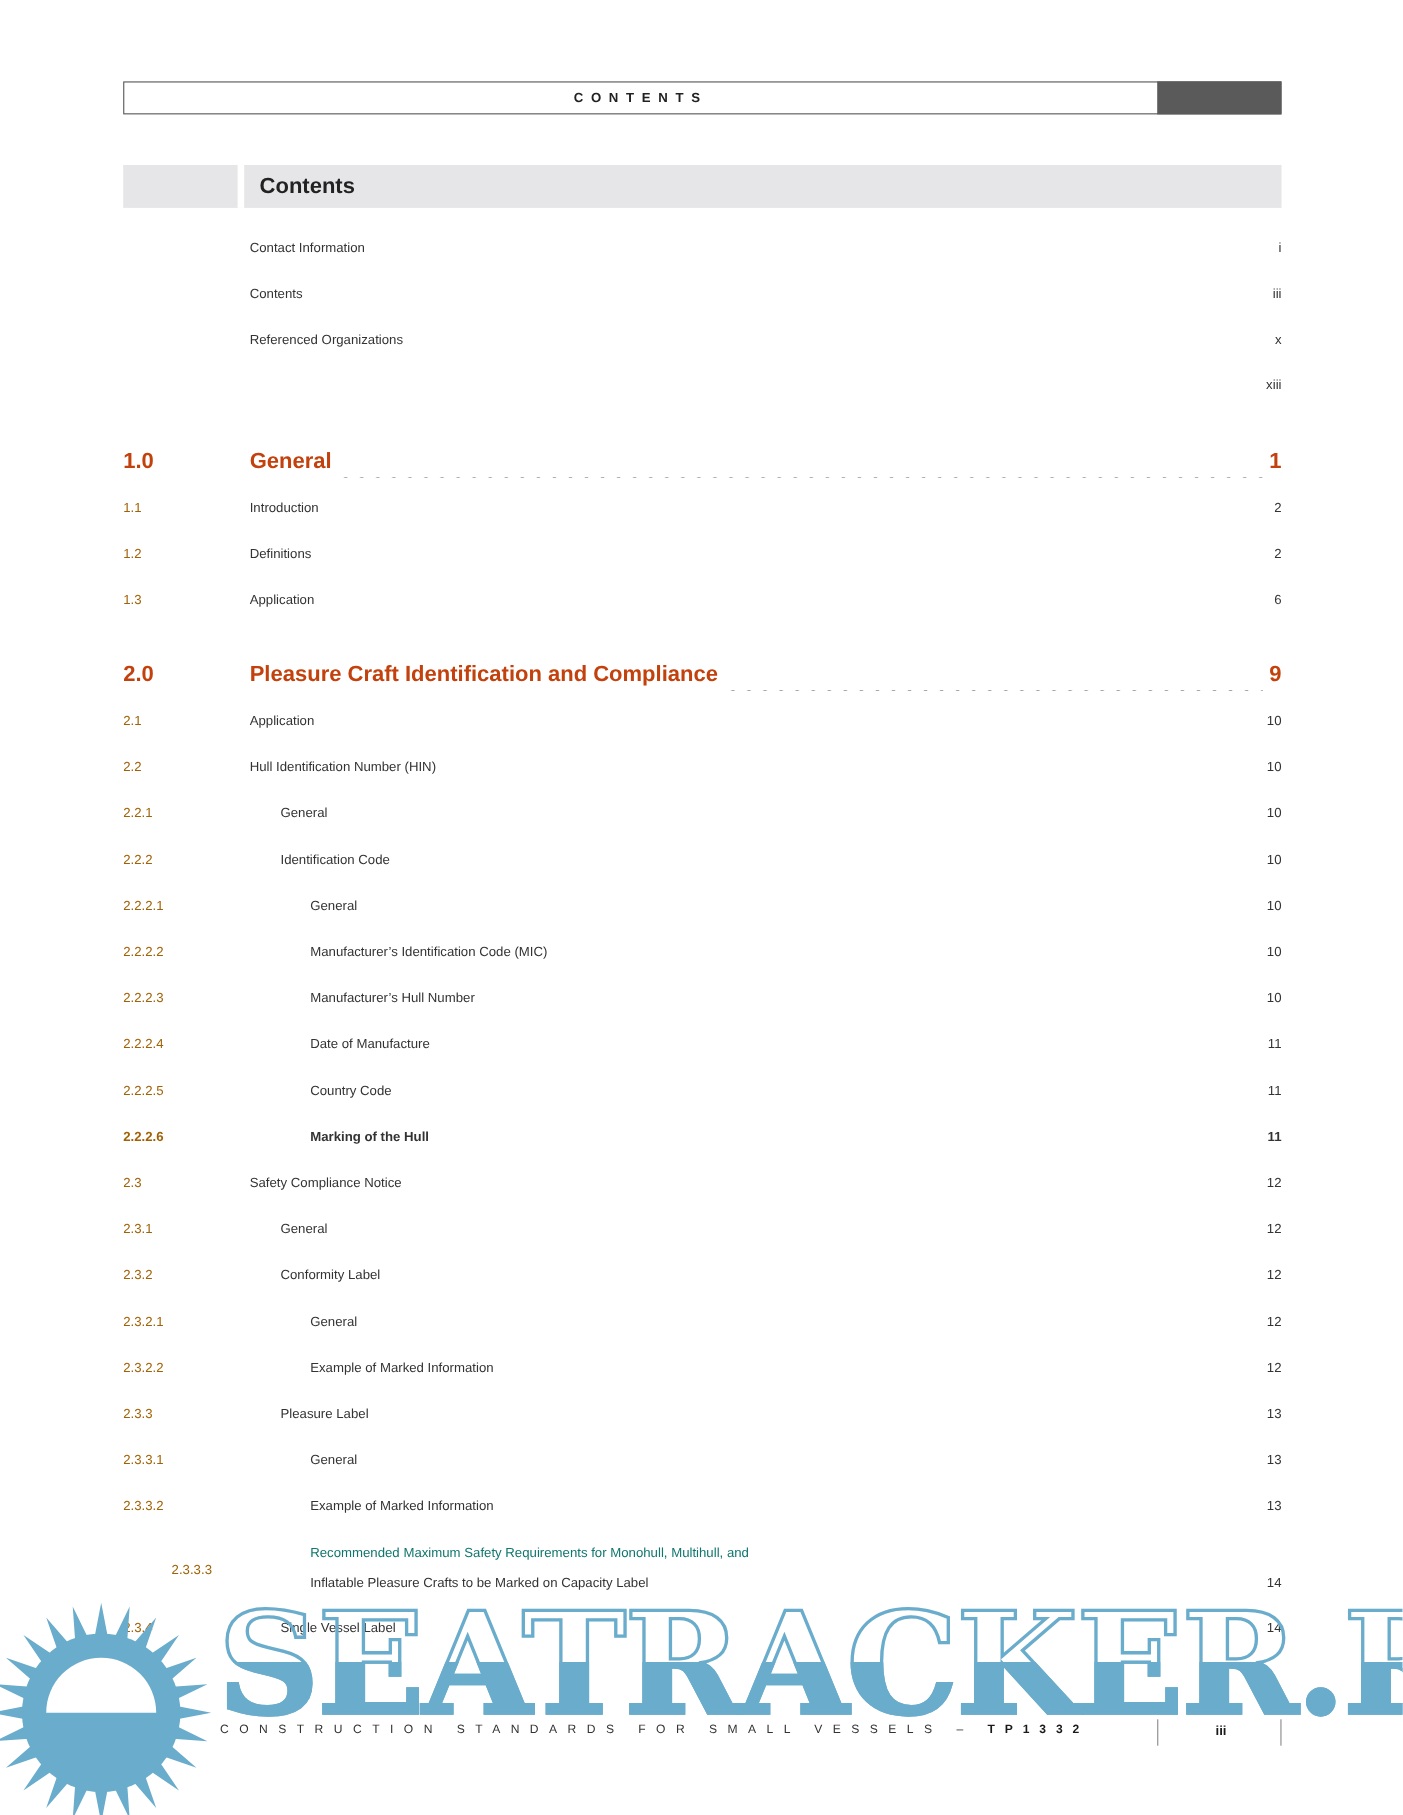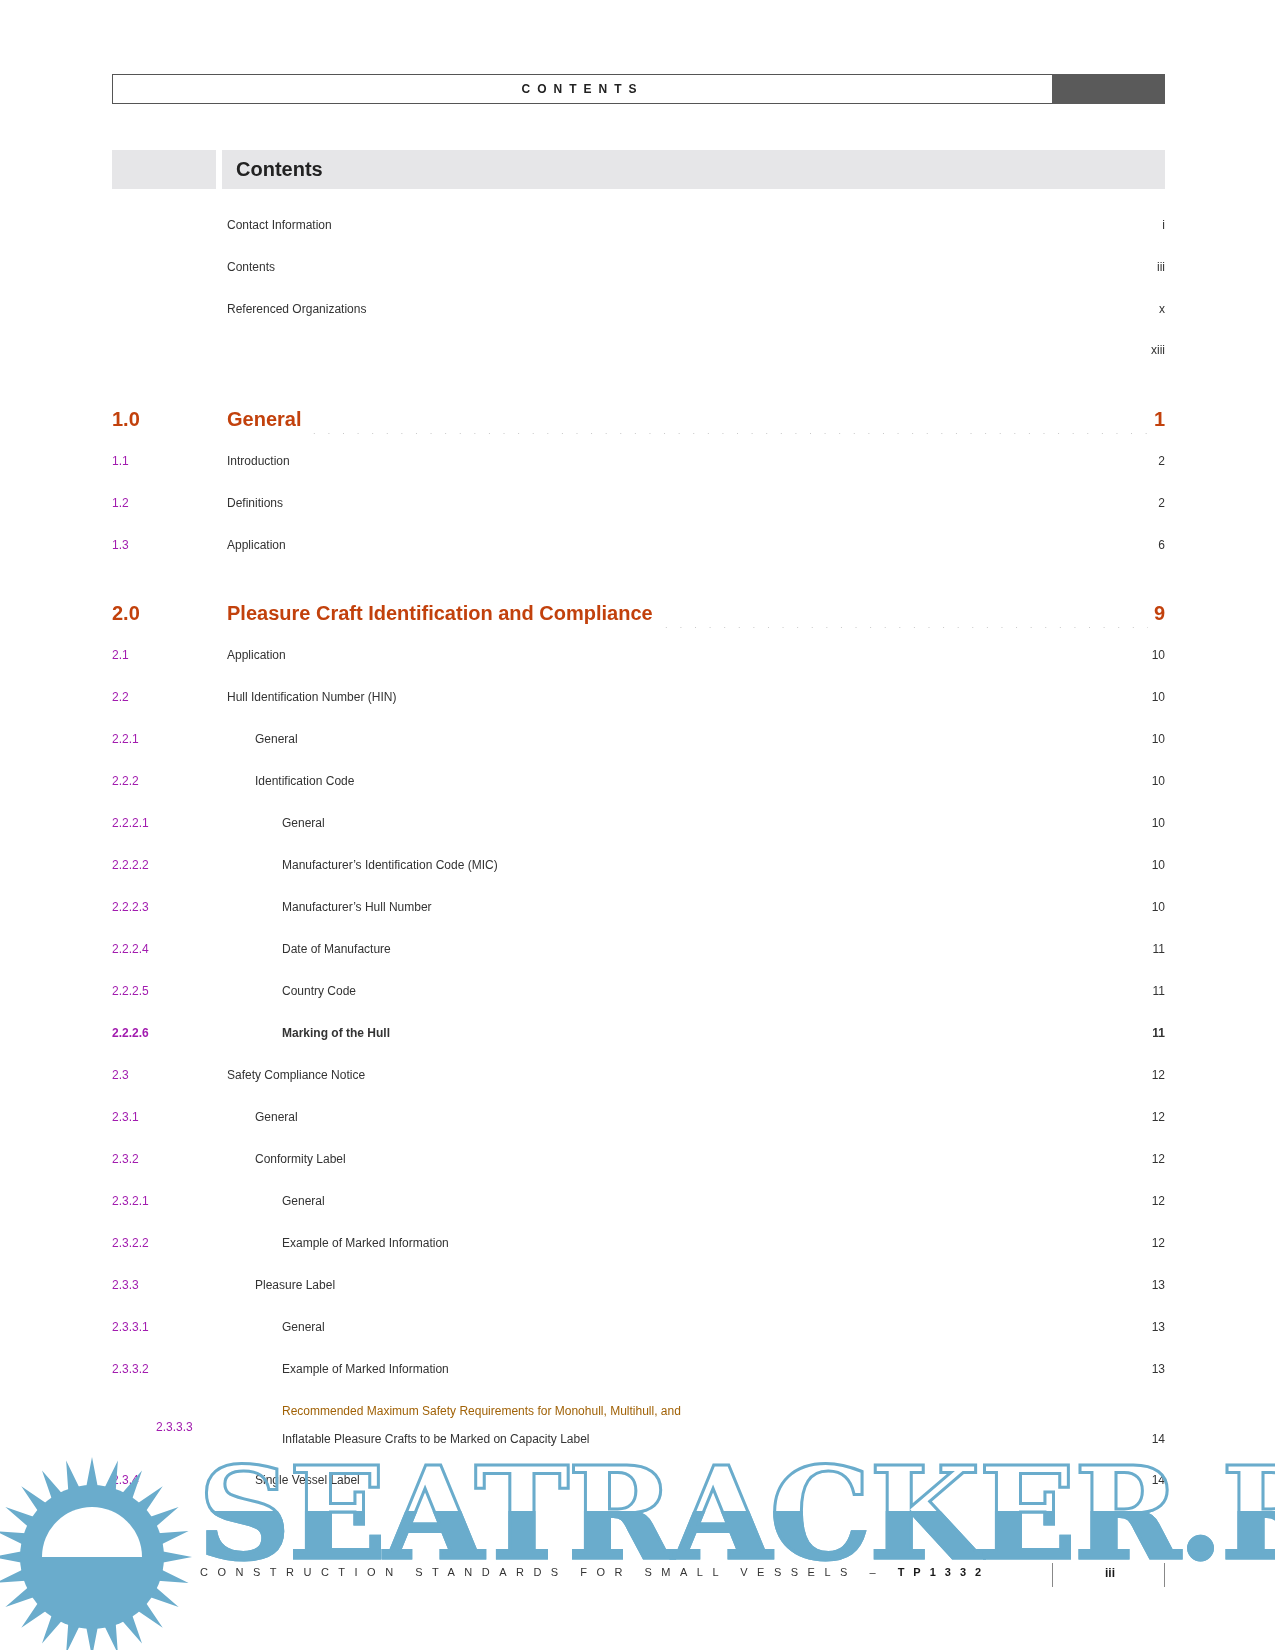--- a/index.html
+++ b/index.html
@@ -9,35 +9,35 @@
                 border:1px solid #555; box-sizing:border-box; background:#fff; }
   .header-bar .title { position:absolute; left:0; right:112px; top:0; height:28px; line-height:28px;
                 text-align:center; font-weight:bold; font-size:12px; letter-spacing:7px; color:#222; }
   .header-bar .tab { position:absolute; right:-1px; top:-1px; width:113px; height:30px; background:#5a5a5a; }
   .contents-band { position:absolute; left:112px; top:150px; width:1053px; height:39px; background:#e6e6e8; }
   .contents-band .sep { position:absolute; left:104px; top:0; width:6px; height:39px; background:#fff; }
   .contents-band .label { position:absolute; left:124px; top:0; line-height:39px; font-weight:bold;
                 font-size:20px; color:#222; }
   .toc { position:absolute; left:0; top:0; width:1275px; }
   .row { position:absolute; left:112px; width:1053px; height:30px; font-size:12px; }
-  .row .num { position:absolute; left:0; top:0; line-height:30px; color:#a21caf; }
+  .row .num { position:absolute; left:0; top:0; line-height:30px; color:#a16207; }
   .row .entry { position:absolute; top:0; right:0; height:30px; display:flex; align-items:center; }
   .row .text { white-space:nowrap; color:#333; padding-right:6px; background:#fff; }
   .row .leader { flex:1; height:30px;
       background-image: radial-gradient(circle, #444 1.1px, transparent 1.4px);
       background-size:13.3px 30px; background-position:0 18px; background-repeat:repeat-x; }
   .row .page { white-space:nowrap; padding-left:6px; color:#333; }
   .row.major { font-weight:bold; font-size:20px; }
   .row.major .num, .row.major .text, .row.major .page { color:#c2410c; }
   .row.major .leader { background-image: radial-gradient(circle, #222 2.2px, transparent 2.6px);
       background-size:14.6px 30px; background-position:0 17px; }
   .row.multi { height:60px; }
   .row.multi .num { top:16px;margin-left:44px; }
   .row.multi .entry { top:28px; }
-  .row.multi .line1 { position:absolute; top:0; line-height:30px; white-space:nowrap; color:#a16207; }
+  .row.multi .line1 { position:absolute; top:0; line-height:30px; white-space:nowrap; color:#0f766e; }
   .l0 { left:115px; } .l1 { left:143px; } .l2 { left:170px; }
 
   .footer { position:absolute; left:112px; top:1563px; width:1053px; height:24px; }
   .footer .bar-left { position:absolute; left:0; top:0; width:1px; height:24px; background:#555; }
   .footer .title { position:absolute; left:88px; top:3px; font-size:11px; letter-spacing:9.5px; color:#333; }
   .footer .title b { color:#1a1a1a; letter-spacing:9px; }
   .footer .bar-mid { position:absolute; left:940px; top:0; width:1px; height:24px; background:#888; }
   .footer .pg { position:absolute; left:993px; top:3px; font-weight:bold; font-size:12px; color:#1a1a1a; }
   .footer .bar-right { position:absolute; left:1052px; top:0; width:1px; height:24px; background:#888; }
 

